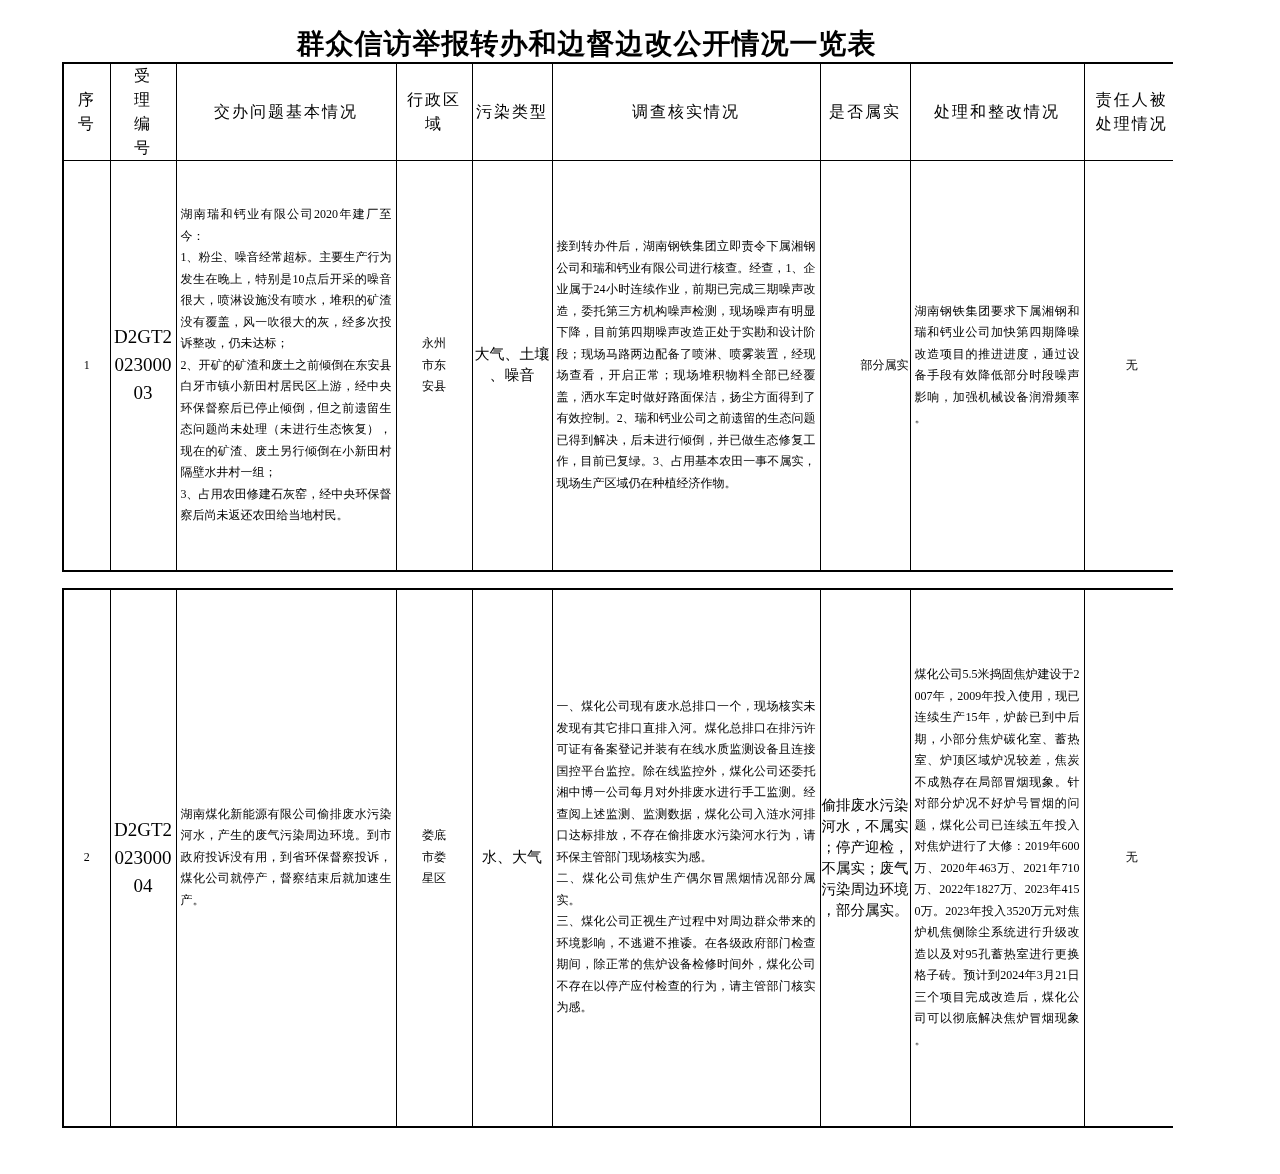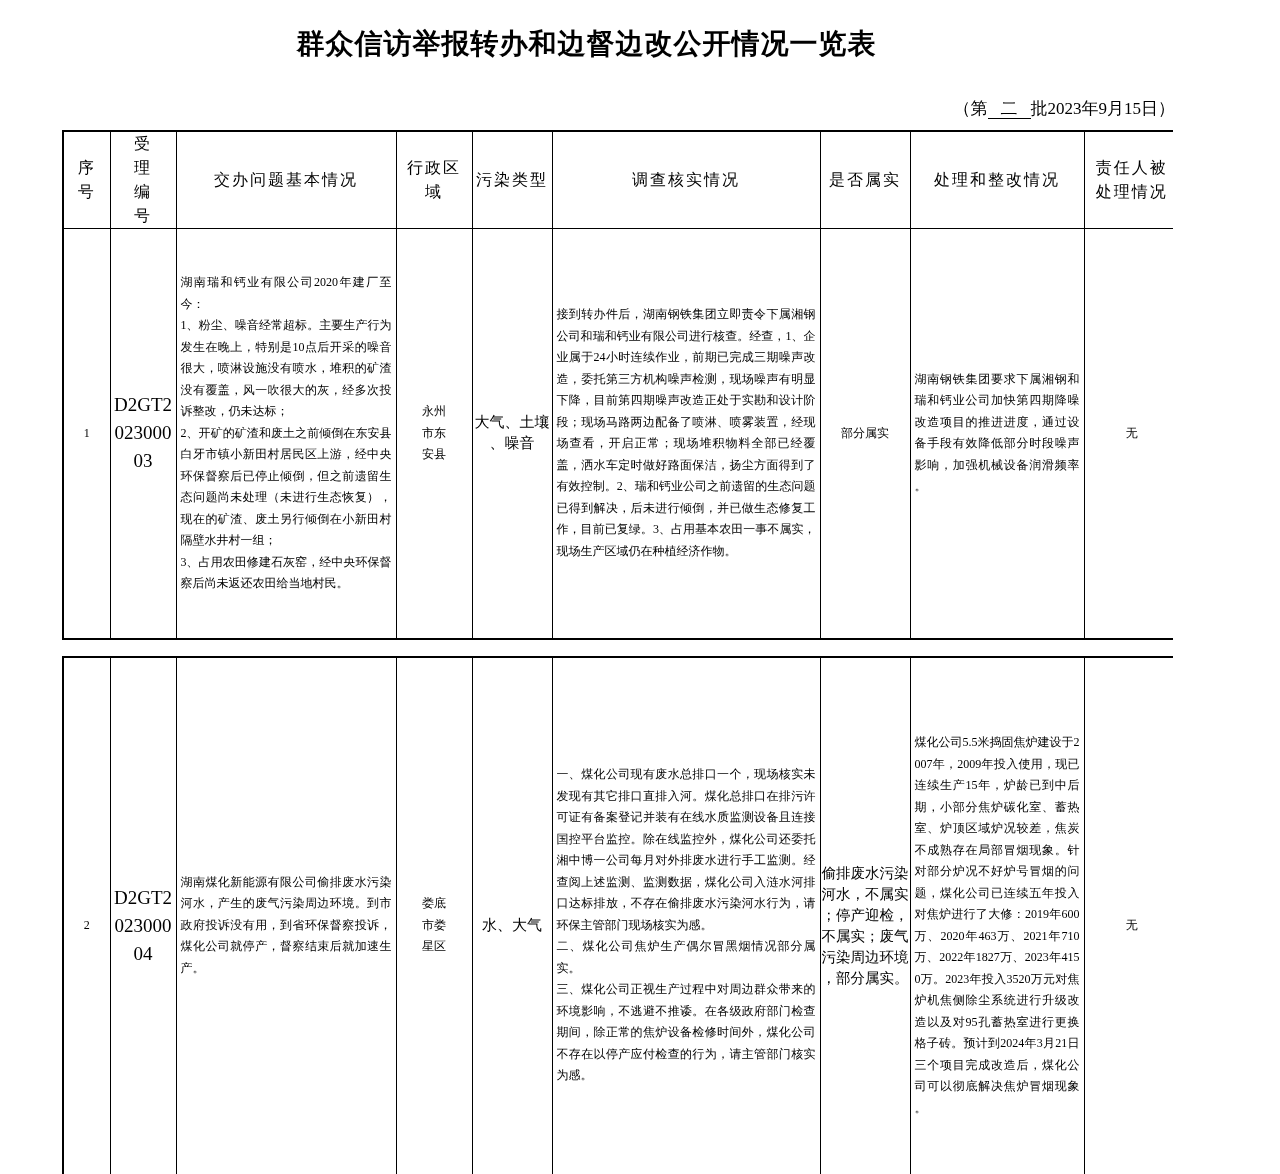--- a/index.html
+++ b/index.html
@@ -94,21 +94,21 @@
     font-size: 15px;
     text-align: center;
     line-break: anywhere;
     padding: 0 2px;
   }
   td.c-verif {
     text-align: justify;
     white-space: pre-wrap;
     padding: 0 4px;
   }
-  td.c-istrue-center { text-align: center; }
+  td.c-istrue-center { text-align: right; }
   td.c-istrue-long {
     font-size: 14.5px;
     line-height: 21px;
     text-align: justify;
     line-break: anywhere;
     padding: 0 1px;
   }
   td.c-rect {
     text-align: justify;
     white-space: pre-wrap;
@@ -117,21 +117,20 @@
   }
   td.c-resp { text-align: center; }
 </style>
 </head>
 <body>
 
 <div class="page">
   <h1 class="doc-title">群众信访举报转办和边督边改公开情况一览表</h1>
 
   <div class="content">
-    <div class="batch-note"><span>（第</span><span class="u">二</span><span>批2023年9月15日）</span></div>
 
     <table class="report block1">
       <colgroup>
         <col style="width:47px">
           <col style="width:66px">
           <col style="width:220px">
         <col style="width:76px">
           <col style="width:80px">
           <col style="width:268px">
         <col style="width:90px">

